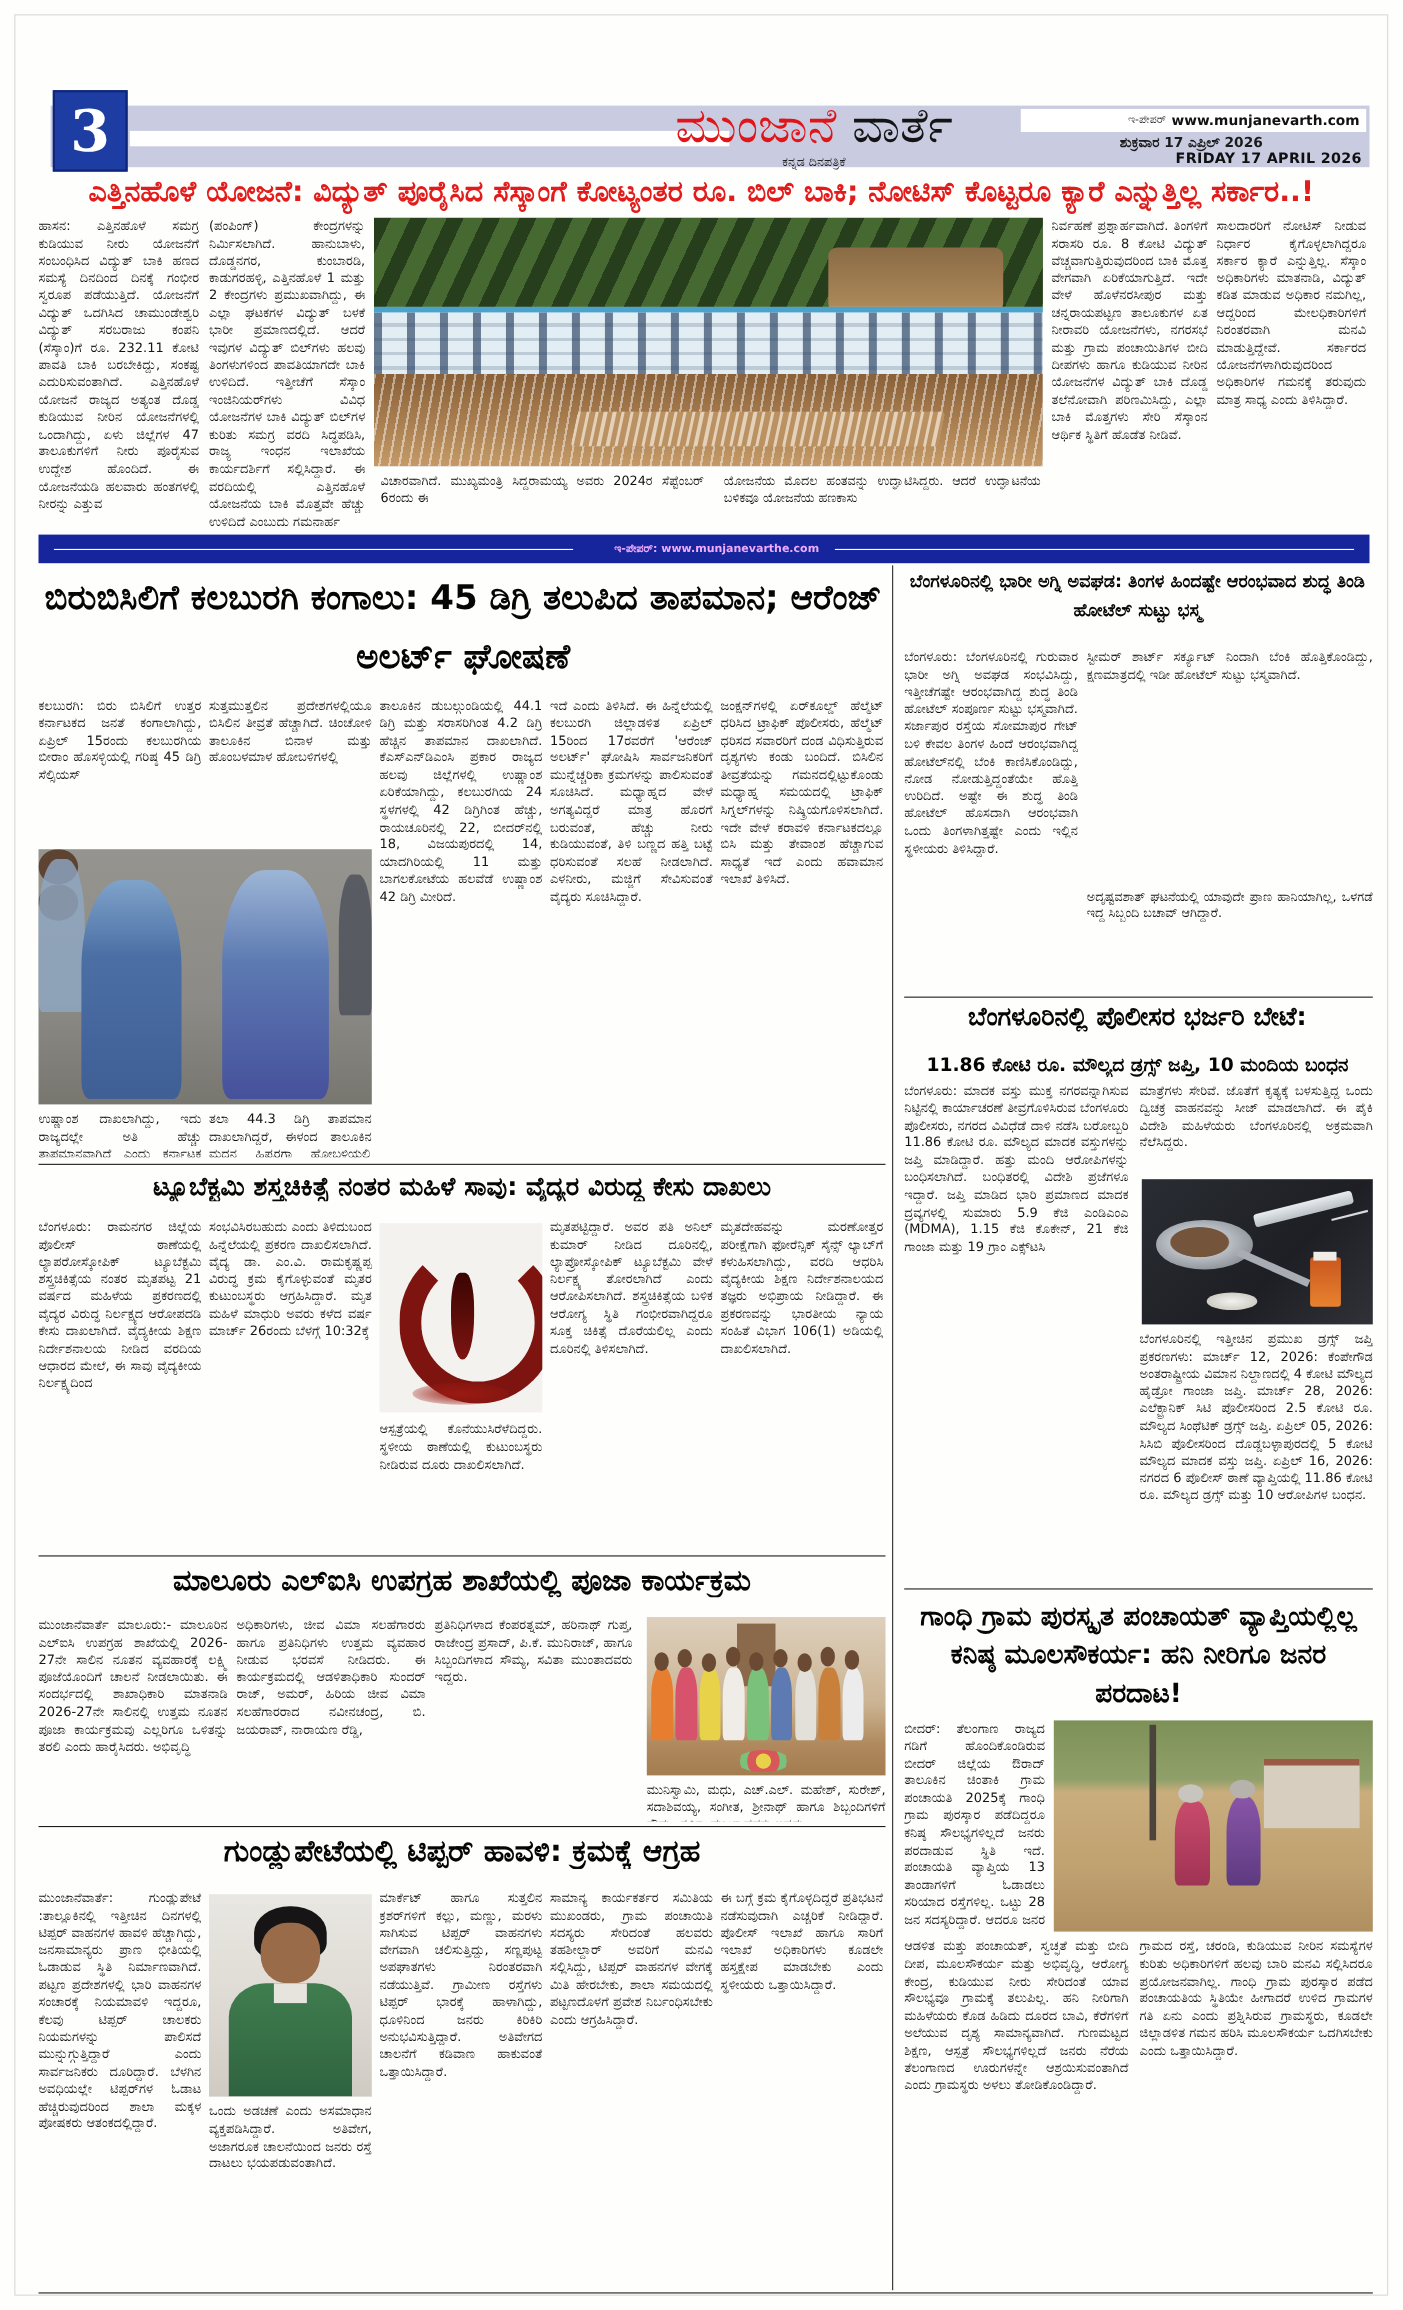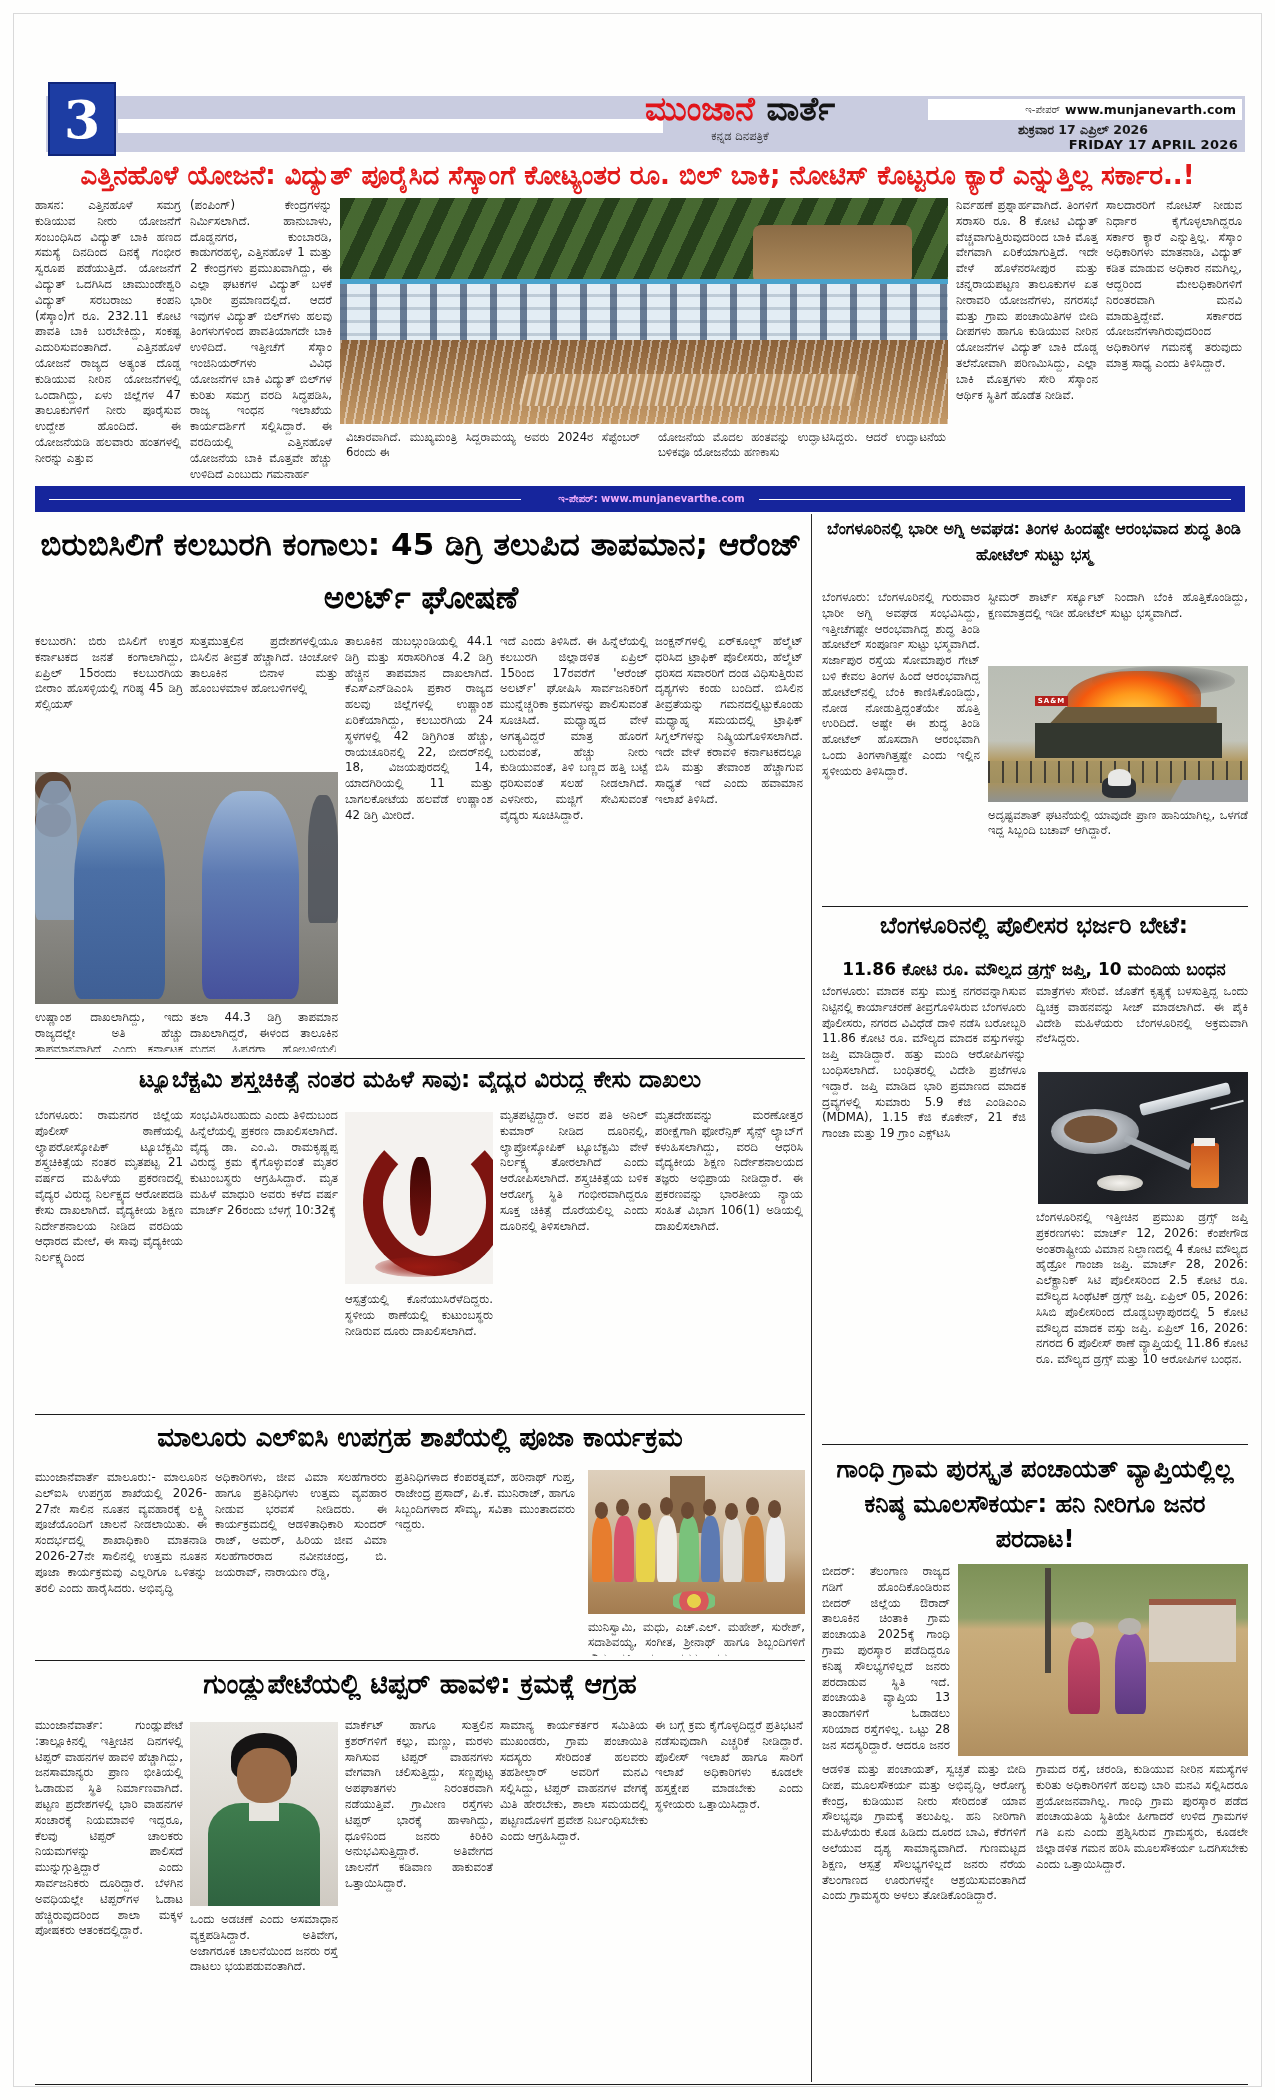--- a/index.html
+++ b/index.html
@@ -89,21 +89,21 @@
 <div class="page">
 
   <div class="abs" style="left:13px;top:13px;width:1247px;height:2072px;border:1px solid #d9d9d9;"></div>
 
   <div class="abs" style="left:46px;top:96px;width:1199px;height:56px;background:#c9cce0;"></div>
   <div class="abs" style="left:118px;top:119px;width:545px;height:14px;background:#ffffff;"></div>
   <div class="abs" style="left:48px;top:82px;width:64px;height:70px;background:#1d3da3;border:2px solid #10267a;display:flex;align-items:center;justify-content:center;">
     <span style="color:#fff;font-family:'DejaVu Serif',serif;font-weight:700;font-size:52px;">3</span>
   </div>
   <div class="abs" style="left:555px;top:92px;width:370px;height:58px;text-align:center;">
-    <div style="font-size:33px;font-weight:700;line-height:1.05;">
+    <div style="font-size:44px;font-weight:400;line-height:1.05;">
       <span style="color:#e0151a;">ಮುಂಜಾನೆ</span>
       <span style="color:#141414;">ವಾರ್ತೆ</span>
     </div>
     <div style="font-size:11.5px;color:#222;margin-top:2px;">ಕನ್ನಡ ದಿನಪತ್ರಿಕೆ</div>
   </div>
   <div class="abs" style="left:928px;top:99px;width:314px;height:21px;background:#ffffff;display:flex;align-items:center;justify-content:flex-end;padding-right:6px;box-sizing:border-box;">
     <span style="font-size:10px;color:#333;margin-right:5px;">ಇ-ಪೇಪರ್</span>
     <span style="font-size:12.5px;font-weight:700;color:#111;">www.munjanevarth.com</span>
   </div>
   <div class="abs" style="left:928px;top:122px;width:310px;text-align:center;font-size:12.5px;font-weight:700;color:#1b1b1b;">ಶುಕ್ರವಾರ 17 ಎಪ್ರಿಲ್ 2026</div>
@@ -153,31 +153,20 @@
   <div class="abs col" style="left:190px;top:1010px;width:148px;height:42px;">ತಲಾ 44.3 ಡಿಗ್ರಿ ತಾಪಮಾನ ದಾಖಲಾಗಿದ್ದರೆ, ಈಳಂದ ತಾಲೂಕಿನ ಮದನ ಹಿಪ್ಪರಗಾ ಹೋಬಳಿಯಲ್ಲಿ 44.1 ಡಿಗ್ರಿ ಉಷ್ಣಾಂಶ ದಾಖಲಾಗಿದೆ. ಬೀದರ್ ಜಿಲ್ಲೆಯ ಔರಾದ್ ತಾಲೂಕಿನ ಸಂತಪುರದಲ್ಲಿ 44.4 ಡಿಗ್ರಿ, ಕಮಲನಗರ</div>
   <div class="abs col" style="left:345px;top:634px;width:148px;height:418px;">ತಾಲೂಕಿನ ಡುಬಲ್ಗುಂಡಿಯಲ್ಲಿ 44.1 ಡಿಗ್ರಿ ಮತ್ತು ಸರಾಸರಿಗಿಂತ 4.2 ಡಿಗ್ರಿ ಹೆಚ್ಚಿನ ತಾಪಮಾನ ದಾಖಲಾಗಿದೆ. ಕೆಎಸ್‌ಎನ್‌ಡಿಎಂಸಿ ಪ್ರಕಾರ ರಾಜ್ಯದ ಹಲವು ಜಿಲ್ಲೆಗಳಲ್ಲಿ ಉಷ್ಣಾಂಶ ಏರಿಕೆಯಾಗಿದ್ದು, ಕಲಬುರಗಿಯ 24 ಸ್ಥಳಗಳಲ್ಲಿ 42 ಡಿಗ್ರಿಗಿಂತ ಹೆಚ್ಚು, ರಾಯಚೂರಿನಲ್ಲಿ 22, ಬೀದರ್‌ನಲ್ಲಿ 18, ವಿಜಯಪುರದಲ್ಲಿ 14, ಯಾದಗಿರಿಯಲ್ಲಿ 11 ಮತ್ತು ಬಾಗಲಕೋಟೆಯ ಹಲವೆಡೆ ಉಷ್ಣಾಂಶ 42 ಡಿಗ್ರಿ ಮೀರಿದೆ.</div>
   <div class="abs col" style="left:500px;top:634px;width:148px;height:418px;">ಇದೆ ಎಂದು ತಿಳಿಸಿದೆ. ಈ ಹಿನ್ನೆಲೆಯಲ್ಲಿ ಕಲಬುರಗಿ ಜಿಲ್ಲಾಡಳಿತ ಏಪ್ರಿಲ್ 15ರಿಂದ 17ರವರೆಗೆ 'ಆರೆಂಜ್ ಅಲರ್ಟ್' ಘೋಷಿಸಿ ಸಾರ್ವಜನಿಕರಿಗೆ ಮುನ್ನೆಚ್ಚರಿಕಾ ಕ್ರಮಗಳನ್ನು ಪಾಲಿಸುವಂತೆ ಸೂಚಿಸಿದೆ. ಮಧ್ಯಾಹ್ನದ ವೇಳೆ ಅಗತ್ಯವಿದ್ದರೆ ಮಾತ್ರ ಹೊರಗೆ ಬರುವಂತೆ, ಹೆಚ್ಚು ನೀರು ಕುಡಿಯುವಂತೆ, ತಿಳಿ ಬಣ್ಣದ ಹತ್ತಿ ಬಟ್ಟೆ ಧರಿಸುವಂತೆ ಸಲಹೆ ನೀಡಲಾಗಿದೆ. ಎಳನೀರು, ಮಜ್ಜಿಗೆ ಸೇವಿಸುವಂತೆ ವೈದ್ಯರು ಸೂಚಿಸಿದ್ದಾರೆ.</div>
   <div class="abs col" style="left:655px;top:634px;width:148px;height:418px;">ಜಂಕ್ಷನ್‌ಗಳಲ್ಲಿ ಏರ್‌ಕೂಲ್ಡ್ ಹೆಲ್ಮೆಟ್ ಧರಿಸಿದ ಟ್ರಾಫಿಕ್ ಪೊಲೀಸರು, ಹೆಲ್ಮೆಟ್ ಧರಿಸದ ಸವಾರರಿಗೆ ದಂಡ ವಿಧಿಸುತ್ತಿರುವ ದೃಶ್ಯಗಳು ಕಂಡು ಬಂದಿದೆ. ಬಿಸಿಲಿನ ತೀವ್ರತೆಯನ್ನು ಗಮನದಲ್ಲಿಟ್ಟುಕೊಂಡು ಮಧ್ಯಾಹ್ನ ಸಮಯದಲ್ಲಿ ಟ್ರಾಫಿಕ್ ಸಿಗ್ನಲ್‌ಗಳನ್ನು ನಿಷ್ಕ್ರಿಯಗೊಳಿಸಲಾಗಿದೆ. ಇದೇ ವೇಳೆ ಕರಾವಳಿ ಕರ್ನಾಟಕದಲ್ಲೂ ಬಿಸಿ ಮತ್ತು ತೇವಾಂಶ ಹೆಚ್ಚಾಗುವ ಸಾಧ್ಯತೆ ಇದೆ ಎಂದು ಹವಾಮಾನ ಇಲಾಖೆ ತಿಳಿಸಿದೆ.</div>
 
   <div class="abs hl" style="left:820px;top:516px;width:428px;height:66px;font-size:16px;line-height:1.6;text-align:center;overflow:hidden;">ಬೆಂಗಳೂರಿನಲ್ಲಿ ಭಾರೀ ಅಗ್ನಿ ಅವಘಡ: ತಿಂಗಳ ಹಿಂದಷ್ಟೇ ಆರಂಭವಾದ ಶುದ್ಧ ತಿಂಡಿ ಹೋಟೆಲ್ ಸುಟ್ಟು ಭಸ್ಮ</div>
 
   <div class="abs col" style="left:822px;top:590px;width:158px;height:312px;">ಬೆಂಗಳೂರು: ಬೆಂಗಳೂರಿನಲ್ಲಿ ಗುರುವಾರ ಭಾರೀ ಅಗ್ನಿ ಅವಘಡ ಸಂಭವಿಸಿದ್ದು, ಇತ್ತೀಚೆಗಷ್ಟೇ ಆರಂಭವಾಗಿದ್ದ ಶುದ್ಧ ತಿಂಡಿ ಹೋಟೆಲ್ ಸಂಪೂರ್ಣ ಸುಟ್ಟು ಭಸ್ಮವಾಗಿದೆ. ಸರ್ಜಾಪುರ ರಸ್ತೆಯ ಸೋಮಾಪುರ ಗೇಟ್ ಬಳಿ ಕೇವಲ ತಿಂಗಳ ಹಿಂದೆ ಆರಂಭವಾಗಿದ್ದ ಹೋಟೆಲ್‌ನಲ್ಲಿ ಬೆಂಕಿ ಕಾಣಿಸಿಕೊಂಡಿದ್ದು, ನೋಡ ನೋಡುತ್ತಿದ್ದಂತೆಯೇ ಹೊತ್ತಿ ಉರಿದಿದೆ. ಅಷ್ಟೇ ಈ ಶುದ್ಧ ತಿಂಡಿ ಹೋಟೆಲ್ ಹೊಸದಾಗಿ ಆರಂಭವಾಗಿ ಒಂದು ತಿಂಗಳಾಗಿತ್ತಷ್ಟೇ ಎಂದು ಇಲ್ಲಿನ ಸ್ಥಳೀಯರು ತಿಳಿಸಿದ್ದಾರೆ.</div>
   <div class="abs col" style="left:988px;top:590px;width:260px;height:72px;">ಸ್ಟೀಮರ್ ಶಾರ್ಟ್ ಸರ್ಕ್ಯೂಟ್ ನಿಂದಾಗಿ ಬೆಂಕಿ ಹೊತ್ತಿಕೊಂಡಿದ್ದು, ಕ್ಷಣಮಾತ್ರದಲ್ಲಿ ಇಡೀ ಹೋಟೆಲ್ ಸುಟ್ಟು ಭಸ್ಮವಾಗಿದೆ.</div>
 
-  <div class="abs photo fire" style="left:988px;top:666px;width:260px;height:136px;">
-    <div class="smoke"></div>
-    <div class="flame"></div>
-    <div class="roof"></div>
-    <div class="hut"></div>
-    <div class="sign">SA&amp;M</div>
-    <div class="fence"></div>
-    <div class="road"></div>
-    <div class="bike"></div>
-    <div class="rider"></div>
-  </div>
   <div class="abs cap" style="left:988px;top:808px;width:260px;height:92px;">ಅದೃಷ್ಟವಶಾತ್ ಘಟನೆಯಲ್ಲಿ ಯಾವುದೇ ಪ್ರಾಣ ಹಾನಿಯಾಗಿಲ್ಲ, ಒಳಗಡೆ ಇದ್ದ ಸಿಬ್ಬಂದಿ ಬಚಾವ್ ಆಗಿದ್ದಾರೆ.</div>
 
   <div class="abs rule" style="left:822px;top:906px;width:426px;"></div>
 
   <div class="abs hl nowrap" style="left:820px;top:912px;width:428px;font-size:23px;text-align:center;">ಬೆಂಗಳೂರಿನಲ್ಲಿ ಪೊಲೀಸರ ಭರ್ಜರಿ ಬೇಟೆ:</div>
   <div class="abs hl nowrap" style="left:820px;top:947px;width:428px;font-size:17px;text-align:center;margin-top:12px;">11.86 ಕೋಟಿ ರೂ. ಮೌಲ್ಯದ ಡ್ರಗ್ಸ್ ಜಪ್ತಿ, 10 ಮಂದಿಯ ಬಂಧನ</div>
 
   <div class="abs col" style="left:822px;top:984px;width:204px;height:454px;">ಬೆಂಗಳೂರು: ಮಾದಕ ವಸ್ತು ಮುಕ್ತ ನಗರವನ್ನಾಗಿಸುವ ನಿಟ್ಟಿನಲ್ಲಿ ಕಾರ್ಯಾಚರಣೆ ತೀವ್ರಗೊಳಿಸಿರುವ ಬೆಂಗಳೂರು ಪೊಲೀಸರು, ನಗರದ ವಿವಿಧೆಡೆ ದಾಳಿ ನಡೆಸಿ ಬರೋಬ್ಬರಿ 11.86 ಕೋಟಿ ರೂ. ಮೌಲ್ಯದ ಮಾದಕ ವಸ್ತುಗಳನ್ನು ಜಪ್ತಿ ಮಾಡಿದ್ದಾರೆ. ಹತ್ತು ಮಂದಿ ಆರೋಪಿಗಳನ್ನು ಬಂಧಿಸಲಾಗಿದೆ. ಬಂಧಿತರಲ್ಲಿ ವಿದೇಶಿ ಪ್ರಜೆಗಳೂ ಇದ್ದಾರೆ. ಜಪ್ತಿ ಮಾಡಿದ ಭಾರಿ ಪ್ರಮಾಣದ ಮಾದಕ ದ್ರವ್ಯಗಳಲ್ಲಿ ಸುಮಾರು 5.9 ಕೆಜಿ ಎಂಡಿಎಂಎ (MDMA), 1.15 ಕೆಜಿ ಕೊಕೇನ್, 21 ಕೆಜಿ ಗಾಂಜಾ ಮತ್ತು 19 ಗ್ರಾಂ ಎಕ್ಸ್‌ಟಸಿ</div>
   <div class="abs col" style="left:1036px;top:984px;width:212px;height:84px;">ಮಾತ್ರೆಗಳು ಸೇರಿವೆ. ಜೊತೆಗೆ ಕೃತ್ಯಕ್ಕೆ ಬಳಸುತ್ತಿದ್ದ ಒಂದು ದ್ವಿಚಕ್ರ ವಾಹನವನ್ನು ಸೀಜ್ ಮಾಡಲಾಗಿದೆ. ಈ ಪೈಕಿ ವಿದೇಶಿ ಮಹಿಳೆಯರು ಬೆಂಗಳೂರಿನಲ್ಲಿ ಅಕ್ರಮವಾಗಿ ನೆಲೆಸಿದ್ದರು.</div>
 

